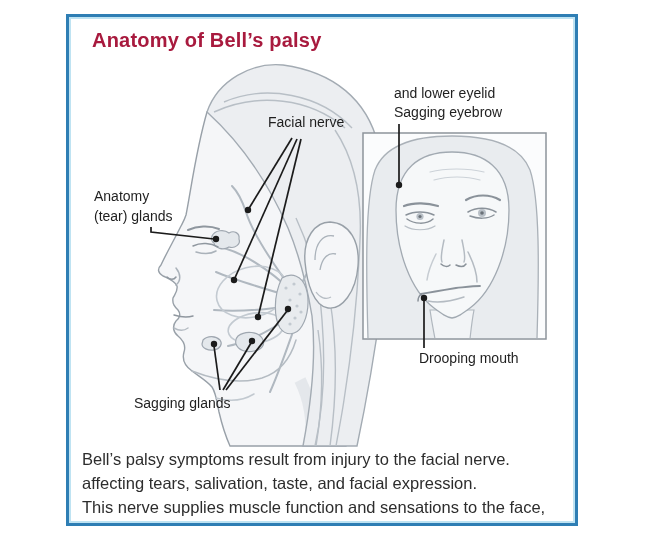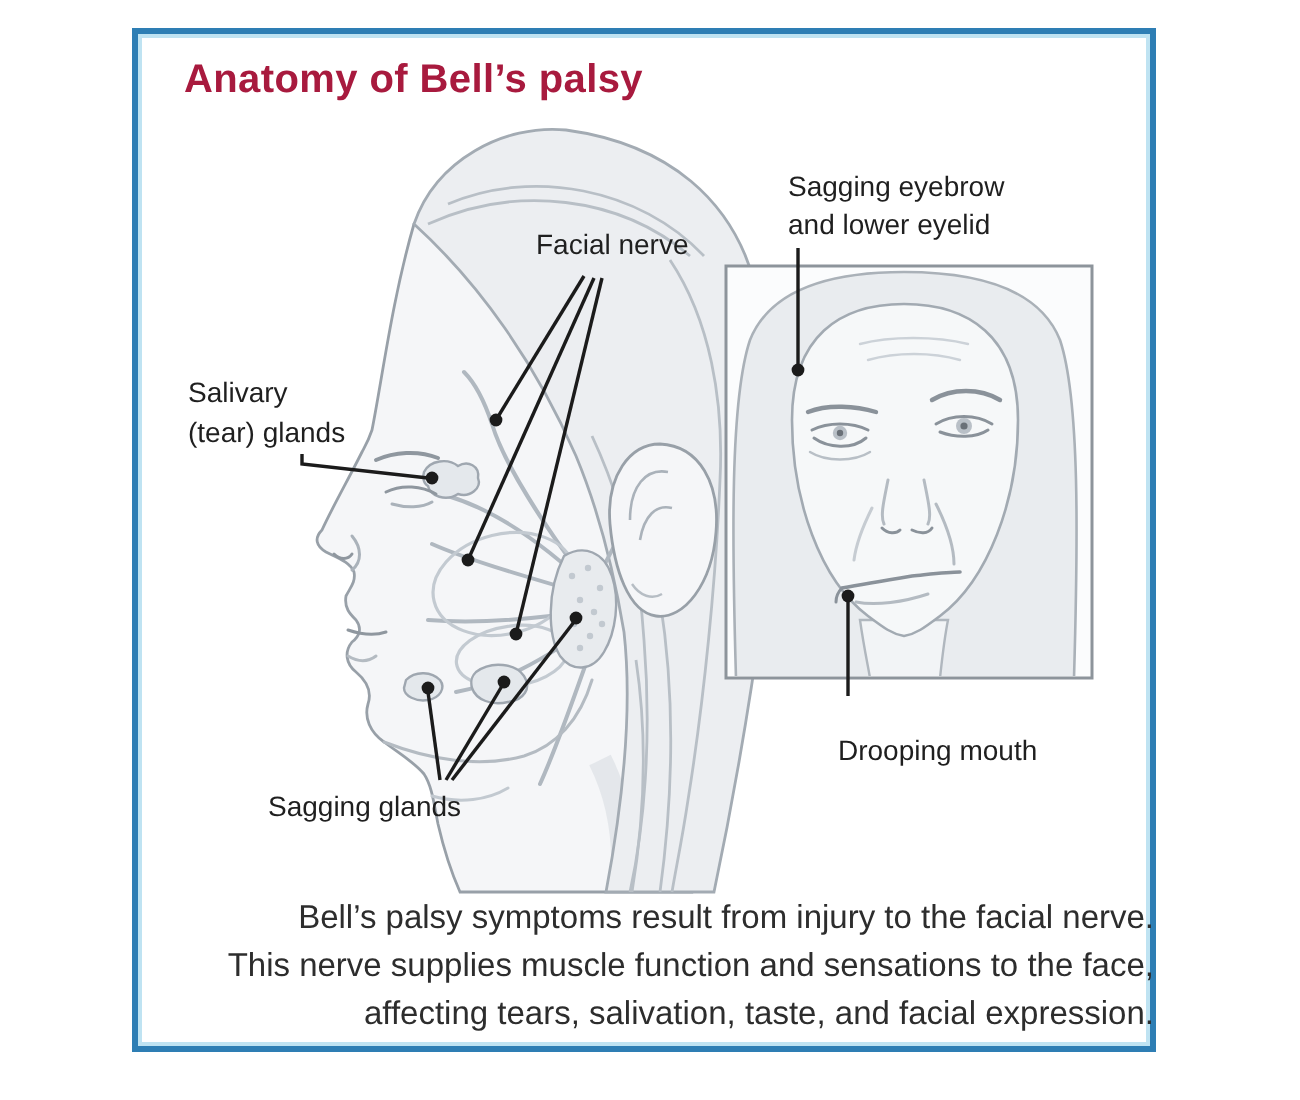--- a/index.html
+++ b/index.html
@@ -25,21 +25,21 @@
     position:absolute;left:92px;top:29px;
     font-size:20px;font-weight:bold;color:var(--title-color);
     letter-spacing:.2px;white-space:nowrap;text-align:right;
   }
   .label{
     position:absolute;font-size:14px;color:#1f1f1f;line-height:19px;
     white-space:nowrap;
   }
   .caption{
     position:absolute;left:82px;top:447px;width:495px;
-    font-size:16.5px;line-height:24px;color:#2d2d2d;text-align:right;
+    font-size:16.5px;line-height:24px;color:#2d2d2d;
   }
 </style>
 </head>
 <body>
 
 <div class="card"></div>
 
 <svg class="illustration" width="650" height="550" viewBox="0 0 650 550">
   <defs>
     <clipPath id="insetClip">
@@ -204,34 +204,34 @@
   </g>
 </svg>
 
 <div class="fig-title">Anatomy of Bell’s palsy</div>
 
 <div class="label" style="left:268px;top:113px;">
   <span>Facial nerve</span>
 </div>
 
 <div class="label" style="left:94px;top:186px;line-height:20px;">
-  <div>Salivary</div>
+  <div>Anatomy</div>
   <div>(tear) glands</div>
 </div>
 
 <div class="label" style="left:134px;top:394px;">
   <span>Sagging glands</span>
 </div>
 
 <div class="label" style="left:394px;top:84px;">
+  <div>and lower eyelid</div>
   <div>Sagging eyebrow</div>
-  <div>and lower eyelid</div>
-</div>
-
-<div class="label" style="left:419px;top:349px;margin-top:17px;">
+</div>
+
+<div class="label" style="left:419px;top:349px;">
   <span>Drooping mouth</span>
 </div>
 
 <div class="caption">
   <div>Bell’s palsy symptoms result from injury to the facial nerve.</div>
+  <div>affecting tears, salivation, taste, and facial expression.</div>
   <div>This nerve supplies muscle function and sensations to the face,</div>
-  <div>affecting tears, salivation, taste, and facial expression.</div>
 </div>
 
 </body></html>

